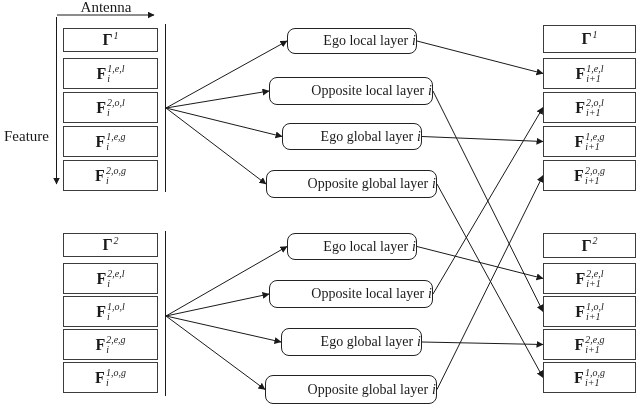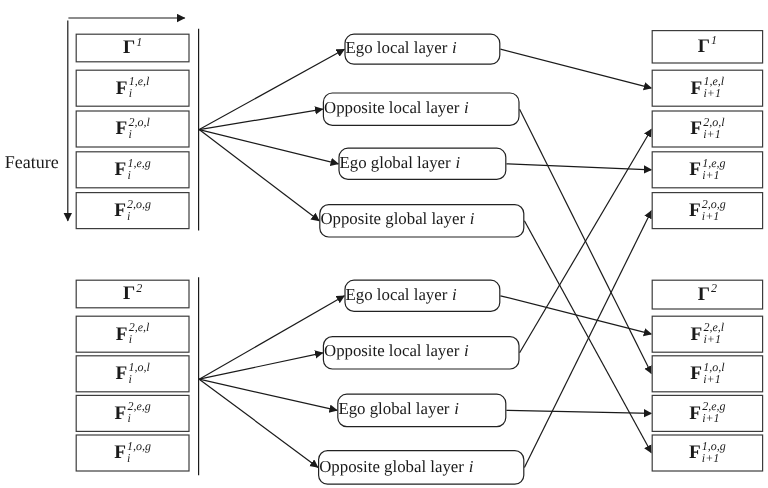--- a/index.html
+++ b/index.html
@@ -13,21 +13,21 @@
     position:absolute;background:#fff;border:1px solid #3c3c3c;
     display:flex;align-items:center;justify-content:center;box-sizing:border-box;
   }
   .math{display:inline-flex;align-items:center;line-height:1;}
   .mbase{font-weight:bold;font-size:16px;line-height:1;}
   .ss{display:inline-flex;flex-direction:column;align-items:flex-start;margin-left:1px;}
   .msup,.msub{font-size:10px;line-height:1;font-style:italic;}
   .msub:empty{min-height:9px;}
   .layer{
     position:absolute;background:#fff;border:1px solid #222;border-radius:8px;
-    display:flex;align-items:center;justify-content:flex-start;box-sizing:border-box;
+    display:flex;align-items:center;justify-content:flex-end;box-sizing:border-box;
     font-size:14px;white-space:nowrap;
   }
   .lvar{font-style:italic;margin-left:4px;}
   .axis-label{position:absolute;font-size:15px;text-align:center;line-height:1;}
   .fan-anchor{position:absolute;width:0;height:0;}
 </style>
 </head>
 <body>
 
 <div id="diagram">
@@ -53,20 +53,21 @@
       <line x1="417" y1="41" x2="543" y2="73.5" class="edge" marker-end="url(#arrowhead)"></line>
       <line x1="433" y1="91" x2="543" y2="311.5" class="edge" marker-end="url(#arrowhead)"></line>
       <line x1="422" y1="136.5" x2="543" y2="141.5" class="edge" marker-end="url(#arrowhead)"></line>
       <line x1="437" y1="184" x2="543" y2="377.5" class="edge" marker-end="url(#arrowhead)"></line>
       <line x1="417" y1="246.5" x2="543" y2="278.5" class="edge" marker-end="url(#arrowhead)"></line>
       <line x1="433" y1="294" x2="543" y2="107.5" class="edge" marker-end="url(#arrowhead)"></line>
       <line x1="422" y1="342" x2="543" y2="344.5" class="edge" marker-end="url(#arrowhead)"></line>
       <line x1="437" y1="389.5" x2="543" y2="175.5" class="edge" marker-end="url(#arrowhead)"></line>
     </svg>
 
+  <div class="axis-label" style="left:60px;top:0px;width:92px;">Antenna</div>
   <div class="axis-label" style="left:0px;top:97px;width:53px;margin-top:32px;">Feature</div>
 
   <div class="fan-anchor" style="left:166px;top:108px;"></div>
   <div class="fan-anchor" style="left:166px;top:316px;"></div>
 
   <div class="cell" style="left:63px;top:28px;width:95px;height:24px;">
     <span class="math">
         <span class="mbase">Γ</span>
         <span class="ss">
           <span class="msup">1</span>

